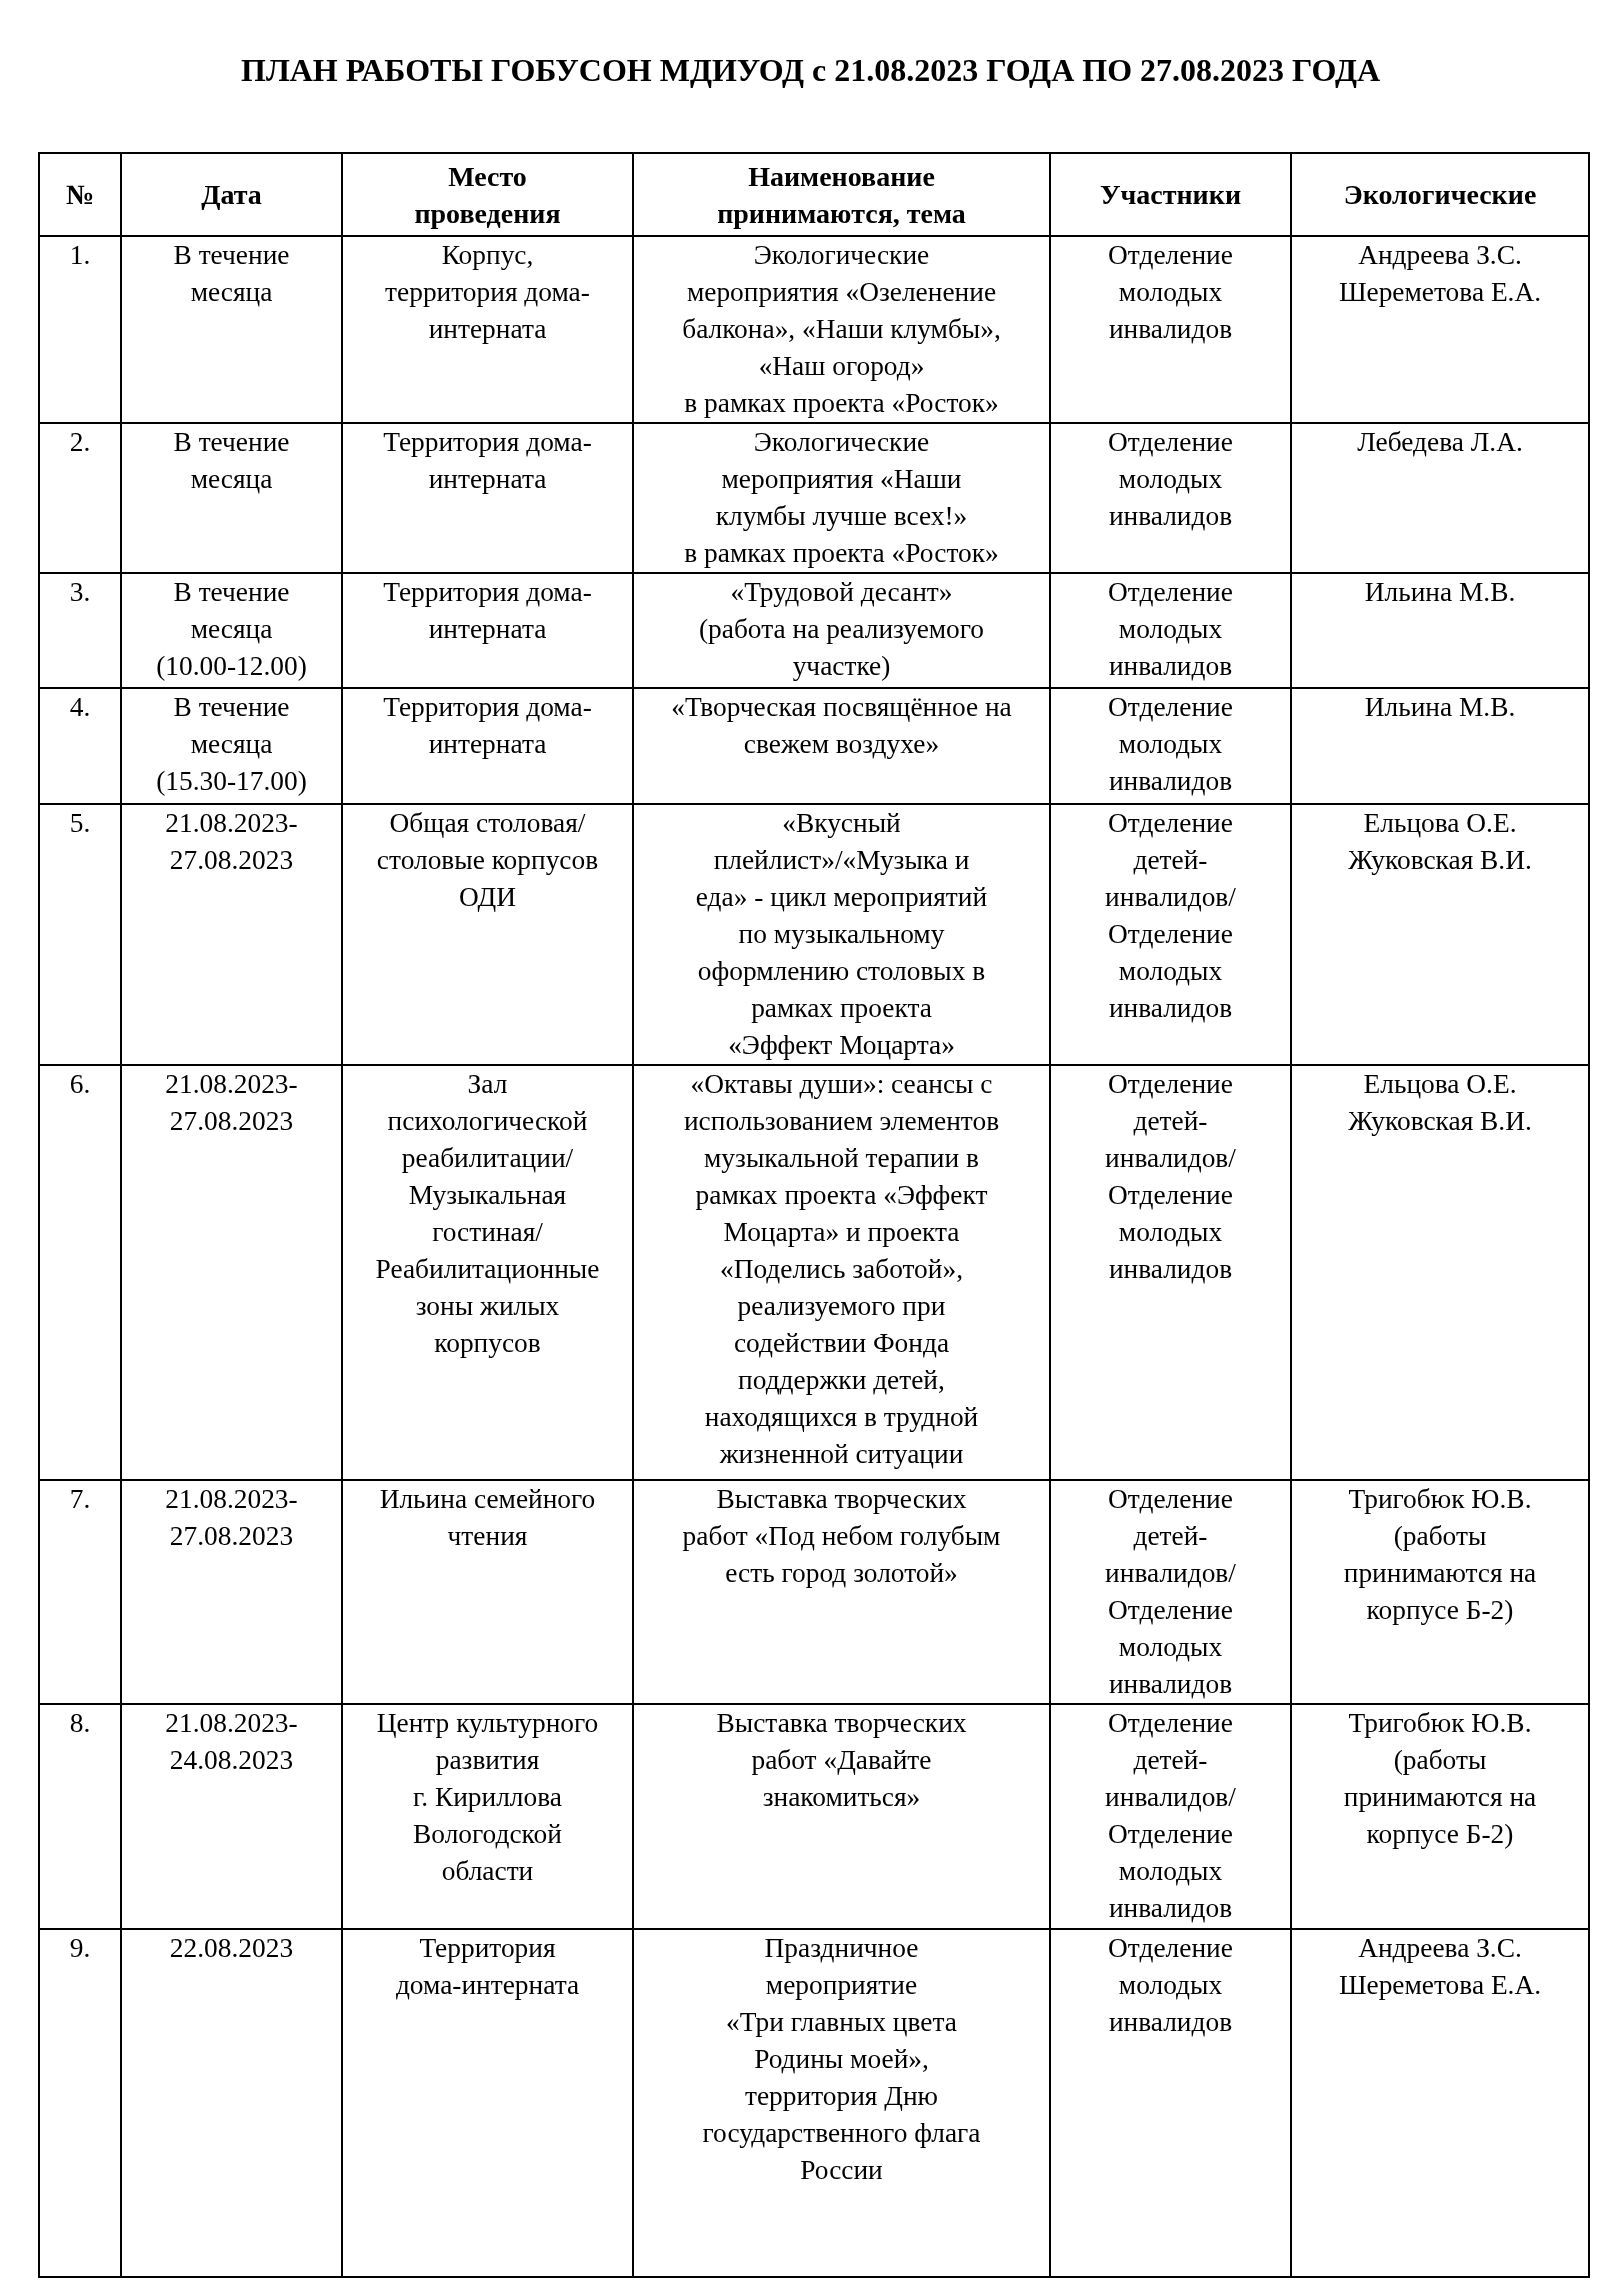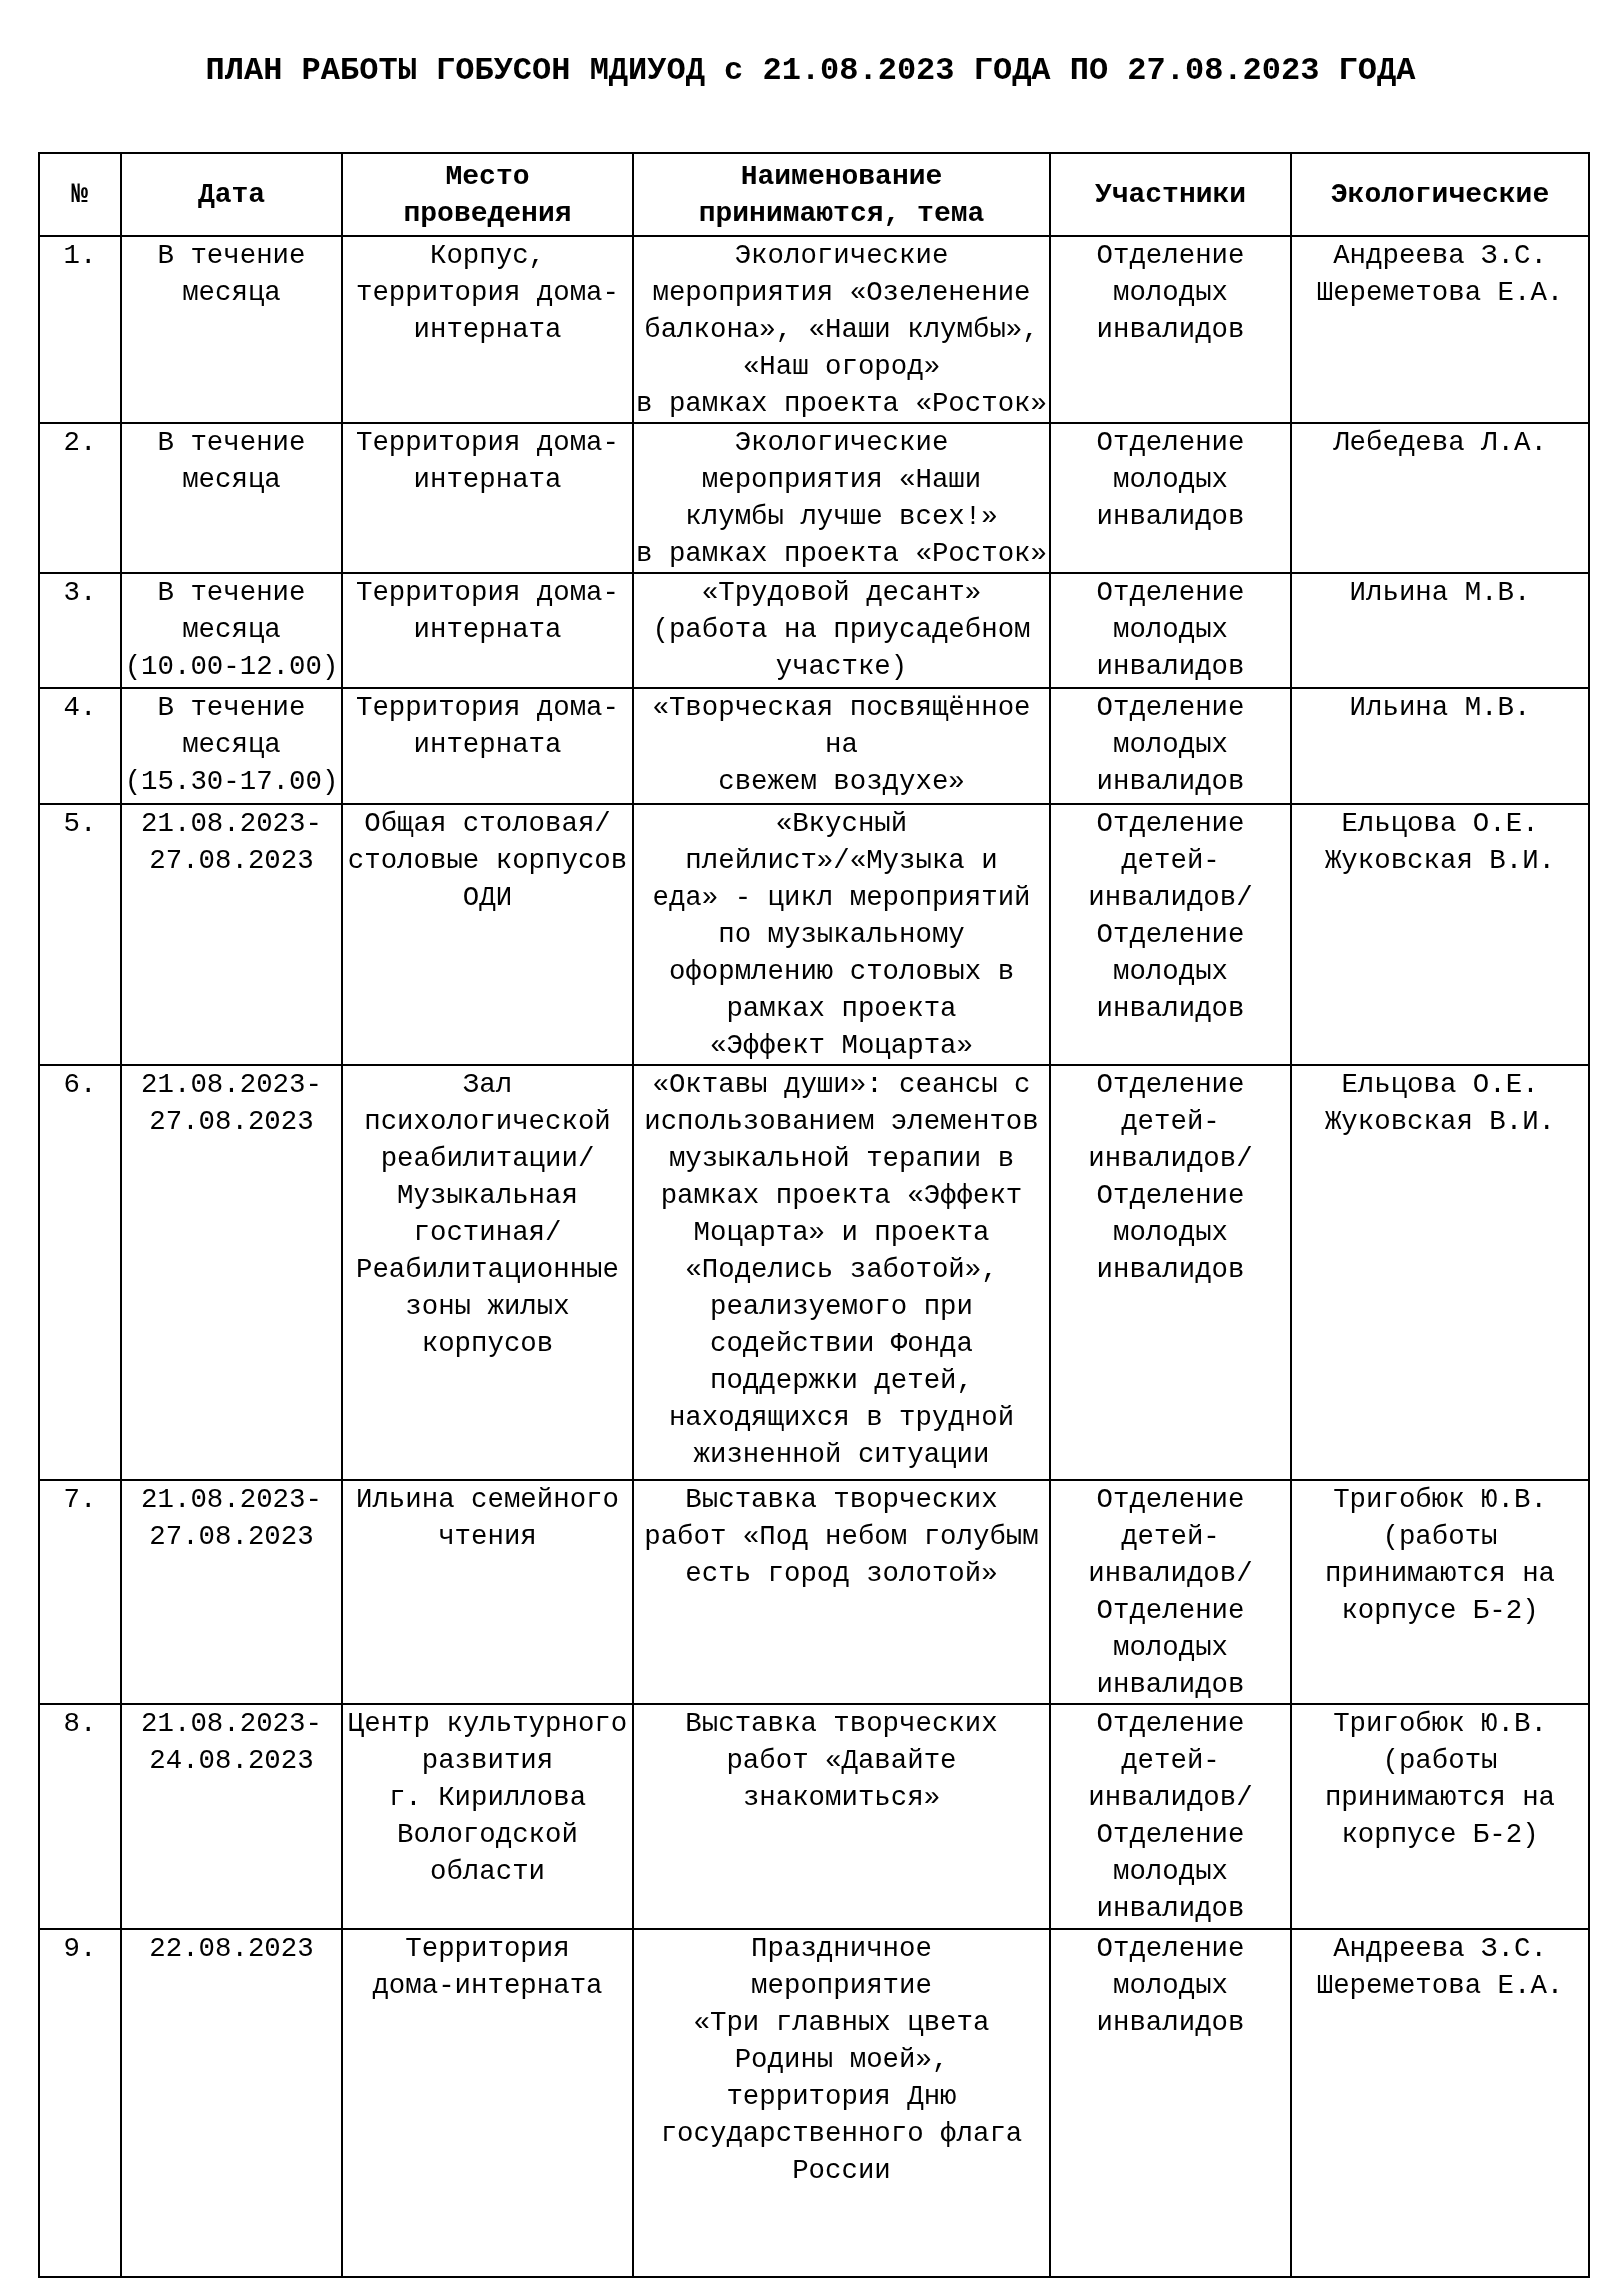--- a/index.html
+++ b/index.html
@@ -2,21 +2,21 @@
 <html><head>
 <meta charset="utf-8">
 <style>
   html, body { margin: 0; padding: 0; background: #ffffff; }
   .page {
     position: relative;
     width: 1621px;
     height: 2293px;
     background: #ffffff;
     color: #000000;
-    font-family: Liberation Mono, monospace;
+    font-family: Liberation Serif, serif;
     overflow: hidden;
   }
   .doc-title {
     padding-top: 51px;
     text-align: center;
     font-weight: bold;
     font-size: 32px;
     line-height: 39px;
     white-space: pre-line;
   }
@@ -113,21 +113,21 @@
         <td>Лебедева Л.А.</td>
       </tr>
       <tr style="height:115px">
         <td>3.</td>
         <td>В течение
 месяца
 (10.00-12.00)</td>
         <td>Территория дома-
 интерната</td>
         <td>«Трудовой десант»
-(работа на приусадебном
+(работа на реализуемого
 участке)</td>
         <td>Отделение
 молодых
 инвалидов</td>
         <td>Ильина М.В.</td>
       </tr>
       <tr style="height:116px">
         <td>4.</td>
         <td>В течение
 месяца

